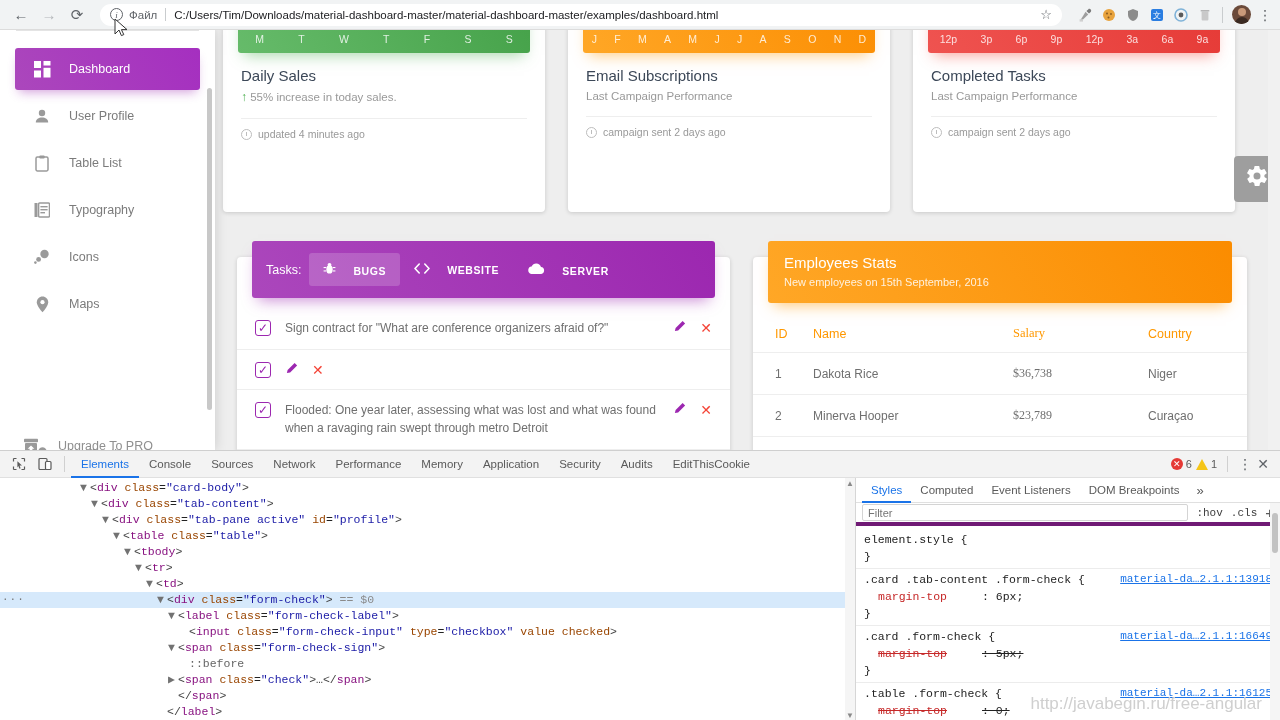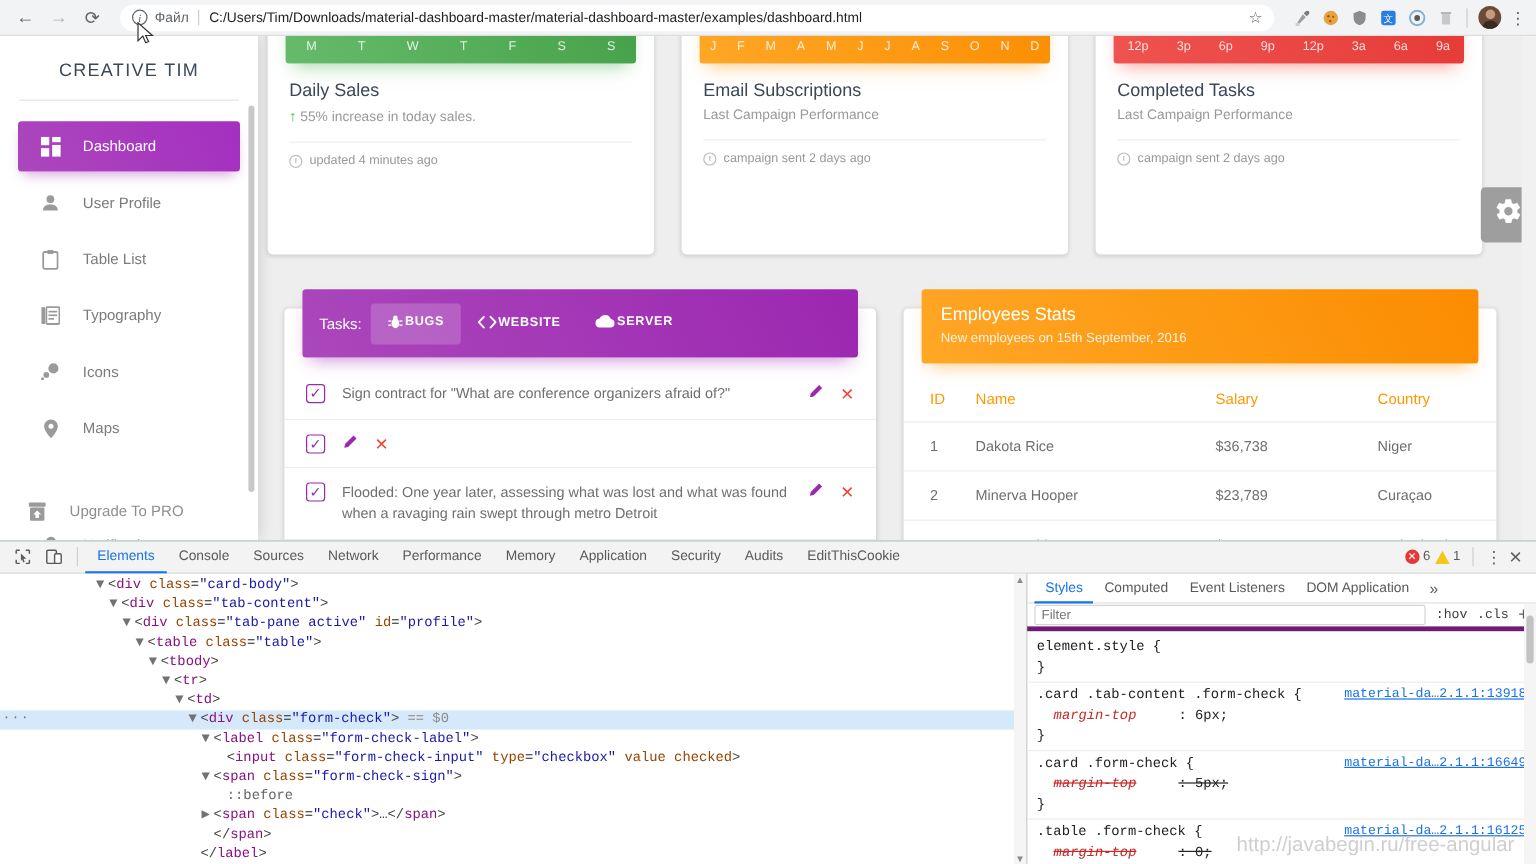--- a/index.html
+++ b/index.html
@@ -130,21 +130,21 @@
     color:#9a9a9a;
   }
   .menu-item.active {
     background: #a72ac0;
     background: linear-gradient(60deg, #ab47bc, #a52fc0);
     color: #ffffff;
     box-shadow: 0 6px 10px -4px rgba(156,39,176,.45);
   }
   .menu-item.active .mi-icon { color: #ffffff; }
   .menu-item.overlap-upgrade {
-    position: absolute; left: 0; top: 375px; width: 215px;
+    position: absolute; left: 0; top: 395px; width: 215px;
     margin: 0; padding: 0 18px;
     color: #8f8f8f;
   }
   .menu-item.overlap-notif {
     position: absolute; left: 0; top: 403px; width: 215px;
     margin: 0; padding: 0 29px;
     color: #8f8f8f;
   }
   .sb-scroll {
     position:absolute; right:3px; top:58px;
@@ -212,21 +212,21 @@
     border-radius:3px;
     background: linear-gradient(60deg,#ab47bc,#9c27b0);
     box-shadow: 0 8px 14px -6px rgba(156,39,176,.55);
     height: 57px;
     display:flex; align-items:center;
     padding: 0 14px;
     color:#fff;
   }
   .tasks-label { font-size:12.5px; margin-right: 8px; }
   .tab-pill {
-    display:flex; align-items:flex-start; gap:1px;
+    display:flex; align-items:flex-end; gap:17px;
     padding: 9px 14px; border-radius:3px;
     font-size:10.5px; letter-spacing:.6px; font-weight:bold;
     color:#fff;
   }
   .tab-pill.active { background: rgba(255,255,255,.18); }
   .task-row {
     display:flex; align-items:flex-start;
     padding: 11px 18px 11px 18px;
     border-bottom:1px solid #eeeeee;
     font-size: 12px; color:#6f6f6f;
@@ -258,21 +258,21 @@
   .emp-table th {
     text-align:left; font-weight:400; font-size:12.5px; color:#ff9800;
     padding: 11px 8px; border-bottom:1px solid #eee;
   }
   .emp-table td {
     text-align:left; font-size:12px; color:#6f6f6f;
     padding: 13px 8px; border-bottom:1px solid #eee;
   }
   .emp-table th:first-child, .emp-table td:first-child { padding-left: 22px; width: 52px;}
   .emp-table th:nth-child(2), .emp-table td:nth-child(2) { width: 200px; }
-  .emp-table th:nth-child(3), .emp-table td:nth-child(3) { width: 135px; }
+  .emp-table th:nth-child(3), .emp-table td:nth-child(3) { width: 135px; font-family: Liberation Serif, serif; }
 
   .fab-settings {
     position:absolute; right:0; top:126px;
     width: 46px; height: 46px;
     background: #9e9e9e;
     border-radius: 4px 0 0 4px;
     display:flex; align-items:center; justify-content:center;
     color:#fff; font-size:22px;
     z-index: 7;
   }
@@ -348,21 +348,21 @@
   .st-filter {
     flex:1 1 auto; height:17px; border:1px solid #d4d4d4; border-radius:2px;
     font-size:11px; color:#999; padding: 0 5px; line-height:16px; background:#fff;
   }
   .st-hov, .st-cls { font-family:"Liberation Mono",monospace; font-size:11px; color:#3c3c3c;}
   .st-plus { font-size:15px; color:#5a5a5a; }
   .st-rules { font-family:"Liberation Mono",monospace; font-size:11.5px; line-height:17px; color:#222; padding: 3px 0 0 0;}
   .st-rule { padding: 2px 8px 3px 8px; border-bottom:1px solid #ececec; position:relative;}
   .st-sel { color:#222; }
   .st-src { position:absolute; right:8px; top:2px; color:#1a73e8; text-decoration:underline; font-size:11px;}
-  .st-prop { color:#c62828; padding-left:14px; display:inline-block;font-style:italic;}
+  .st-prop { color:#c62828; padding-left:14px; display:inline-block;}
   .st-val { color:#222;padding-left:35px; }
   .st-strike { text-decoration: line-through; }
   .st-scroll { position:absolute; right:0; top:25px; width:10px; height:218px; background:#f5f5f5;}
   .st-scroll i{ position:absolute; left:2px; top:10px; width:6px; height:40px; background:#c2c2c2; border-radius:3px;}
 
   .watermark {
     position:absolute; right:18px; bottom:6px;
     font-size:17px; color:#cfcfcf;
     font-family:"Liberation Sans", sans-serif;
     z-index: 20;
@@ -428,21 +428,20 @@
   <div class="cursor-arrow">
     <svg width="16" height="22" viewBox="0 0 16 22">
         <path d="M1 1l0 15 4-4 2.4 5.6 2.4-1L7.4 11.6 13 11.6z" fill="#fff" stroke="#333" stroke-width="1"></path>
       </svg>
   </div>
 </div>
 
 <div class="page">
 
   <div class="sidebar">
-    <div class="brand">CREATIVE TIM</div>
     <div class="brand-divider"></div>
     <div class="menu">
 
       <div class="menu-item active">
         <span class="mi-icon">
           <svg width="17" height="17" viewBox="0 0 17 17">
               <rect x="0" y="0" width="7" height="7" fill="currentColor"></rect>
               <rect x="9.5" y="0" width="7" height="4.5" fill="currentColor"></rect>
               <rect x="0" y="9.5" width="7" height="7" fill="currentColor"></rect>
               <rect x="9.5" y="6.8" width="7" height="9.7" fill="currentColor"></rect>
@@ -783,21 +782,21 @@
         <span class="dom-arrow-top">▲</span>
         <span class="dom-arrow-bot">▼</span>
       </div>
     </div>
 
     <div class="styles-pane">
       <div class="st-tabs">
         <span class="st-tab active">Styles</span>
         <span class="st-tab">Computed</span>
         <span class="st-tab">Event Listeners</span>
-        <span class="st-tab">DOM Application</span>
+        <span class="st-tab">DOM Breakpoints</span>
         <span class="st-more">»</span>
       </div>
       <div class="st-filterbar">
         <input class="st-filter" type="text" placeholder="Filter" style="">
         <span class="st-hov">:hov</span>
         <span class="st-cls">.cls</span>
         <span class="st-plus">+</span>
       </div>
       <div class="st-rules" id="st-rules">
           <div class="st-rule">

